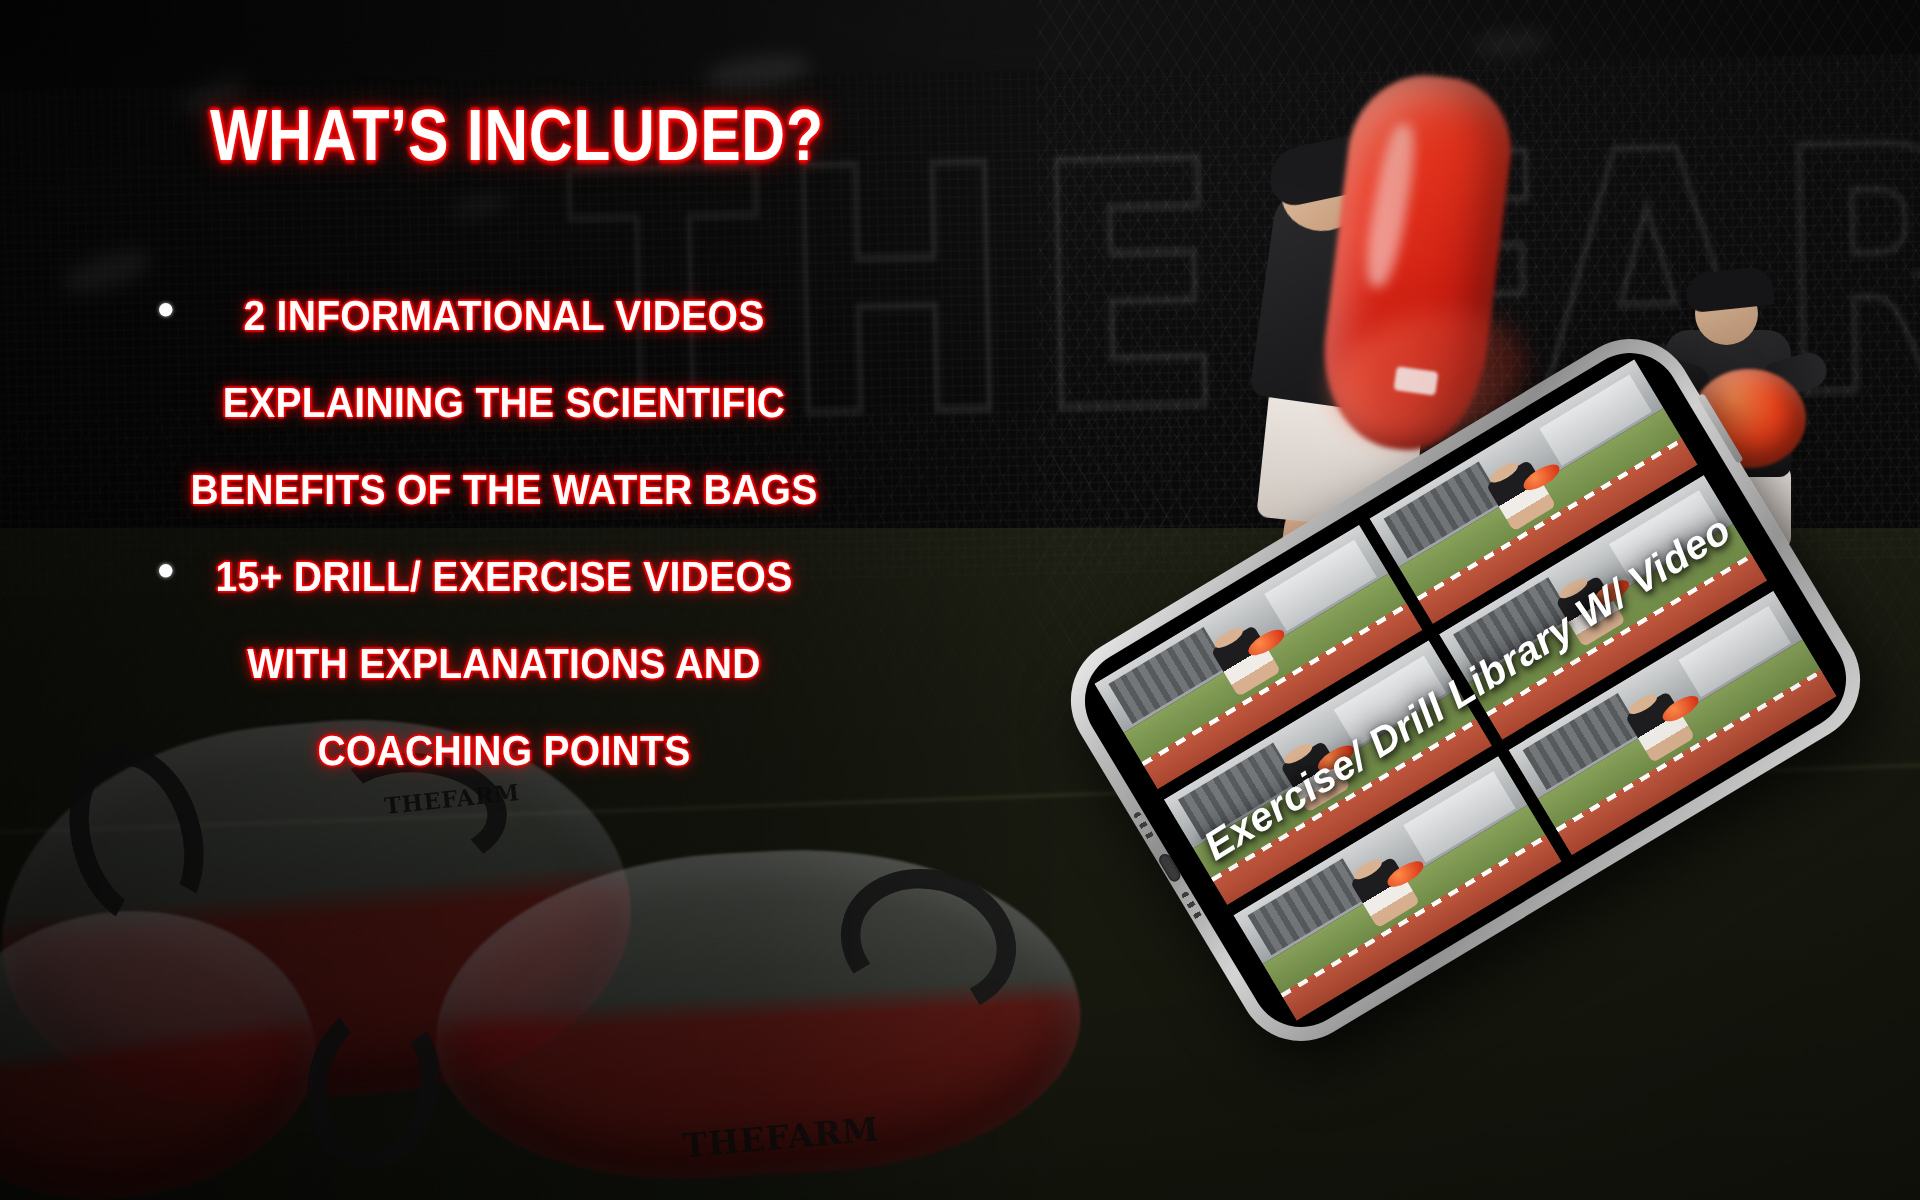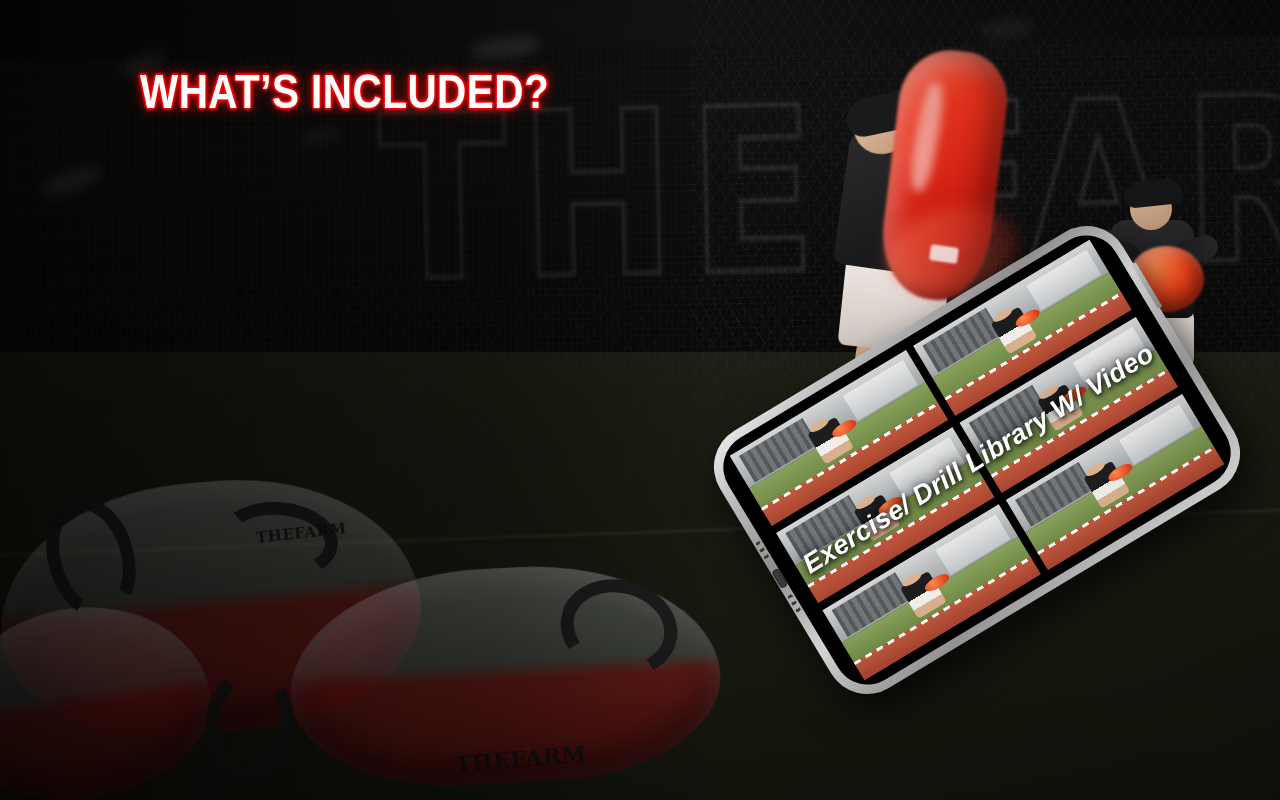--- a/index.html
+++ b/index.html
@@ -451,20 +451,32 @@
   </div>
 
   <div class="darken-left"></div>
   <div class="vignette"></div>
 
   <div class="overlay">
     <div class="headline">WHAT’S INCLUDED?</div>
 
     <div class="bullets">
 
-
-
+      <div class="bullet-group">
+        <span class="dot" style="top:20px"></span>
+        <div class="line">2 INFORMATIONAL VIDEOS</div>
+        <div class="line">EXPLAINING THE SCIENTIFIC</div>
+        <div class="line">BENEFITS OF THE WATER BAGS</div>
+      </div>
+
+
+      <div class="bullet-group">
+        <span class="dot" style="top:20px"></span>
+        <div class="line">15+ DRILL/ EXERCISE VIDEOS</div>
+        <div class="line">WITH EXPLANATIONS AND</div>
+        <div class="line">COACHING POINTS</div>
+      </div>
 
 
     </div>
   </div>
 
 </div>
 
 </body></html>

